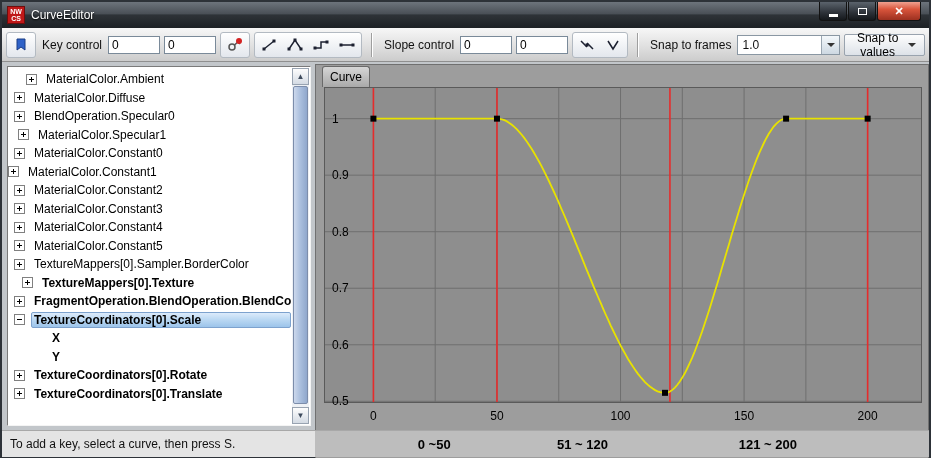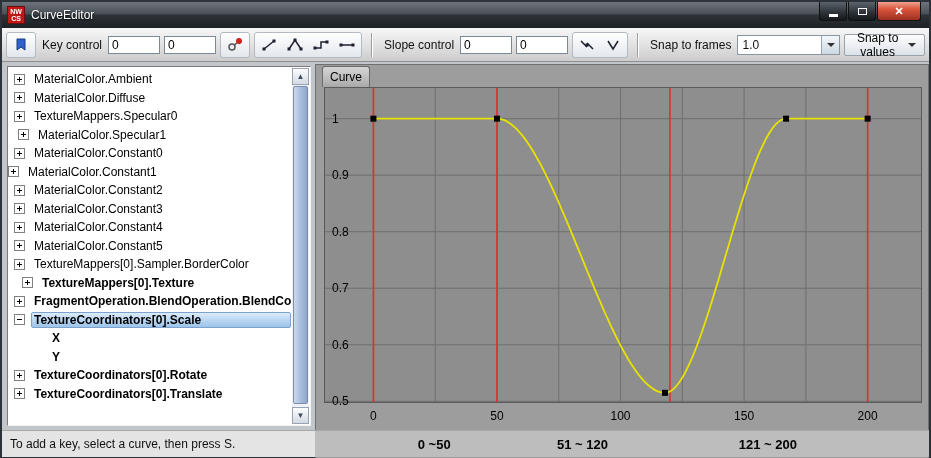--- a/index.html
+++ b/index.html
@@ -183,31 +183,31 @@
         </span>
     </div>
     <button class="dd-btn">
       <span>Snap to values</span>
       <span class="arrow-down"></span>
     </button>
   </div>
 
   <div class="tree-panel">
     <div class="tree-items" id="tree-items">
-        <div class="tree-row" style="padding-left: 6px;">
+        <div class="tree-row" style="padding-left: 6px; margin-left: 12px;">
           <span class="expander plus"></span>
           <span class="tree-label">MaterialColor.Ambient</span>
         </div>
         <div class="tree-row" style="padding-left: 6px;">
           <span class="expander plus"></span>
           <span class="tree-label">MaterialColor.Diffuse</span>
         </div>
         <div class="tree-row" style="padding-left: 6px;">
           <span class="expander plus"></span>
-          <span class="tree-label">TextureMappers.Specular0</span>
+          <span class="tree-label">BlendOperation.Specular0</span>
         </div>
         <div class="tree-row" style="padding-left: 10px;">
           <span class="expander plus"></span>
           <span class="tree-label">MaterialColor.Specular1</span>
         </div>
         <div class="tree-row" style="padding-left: 6px;">
           <span class="expander plus"></span>
           <span class="tree-label">MaterialColor.Constant0</span>
         </div>
         <div class="tree-row" style="padding-left: 0;">

